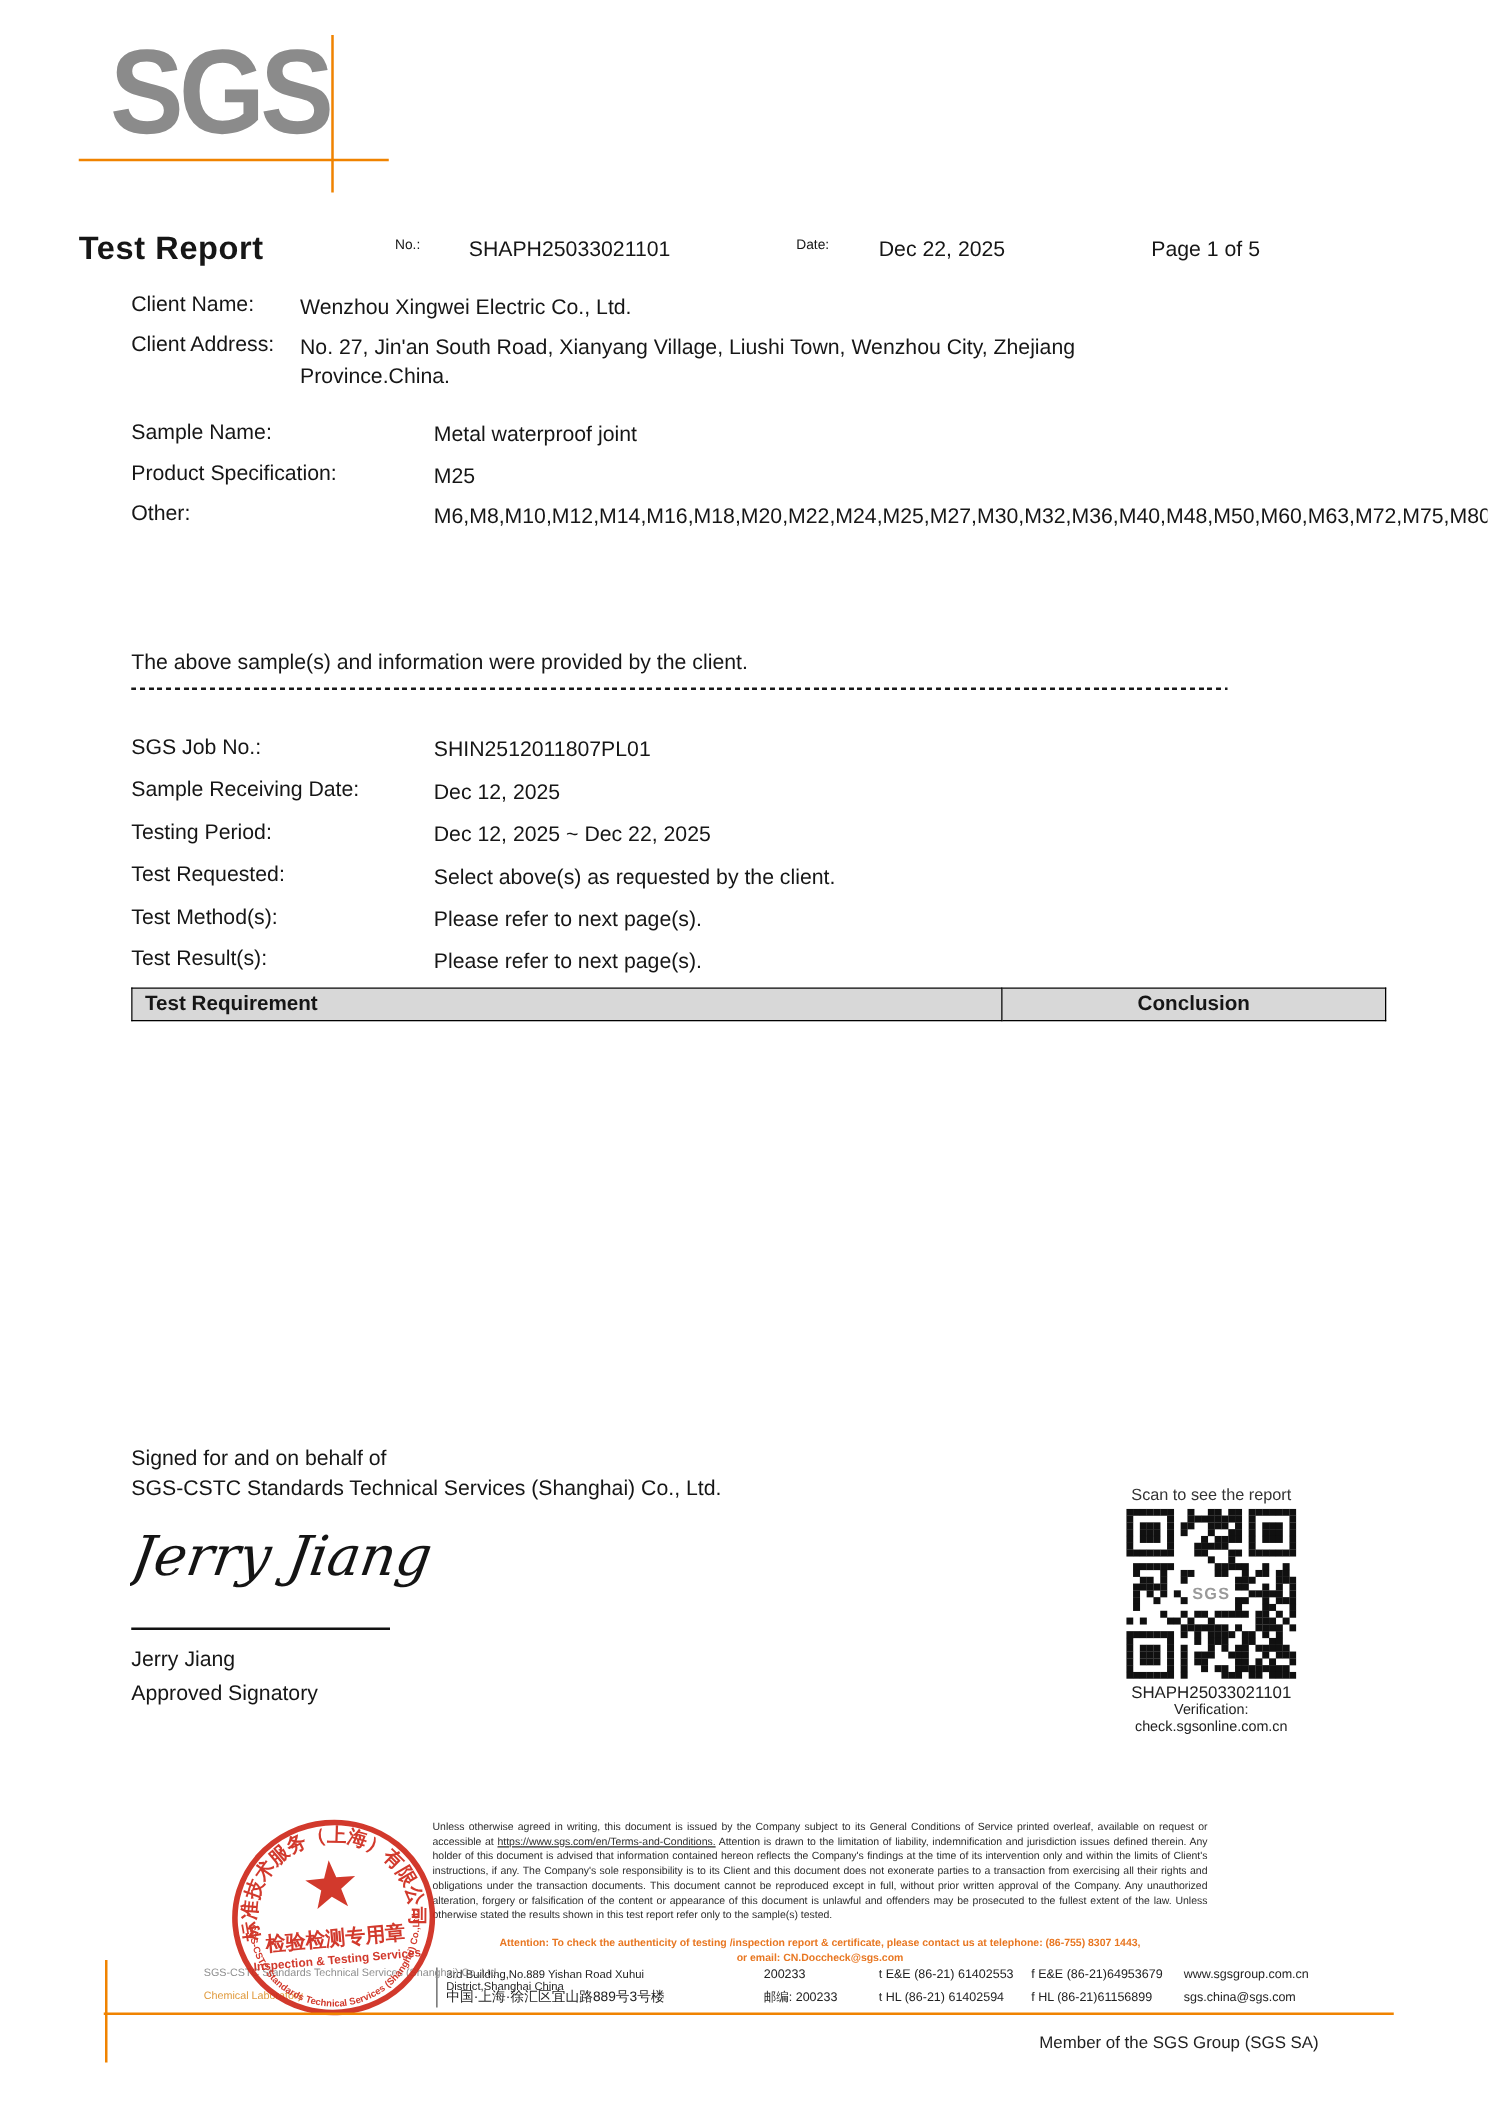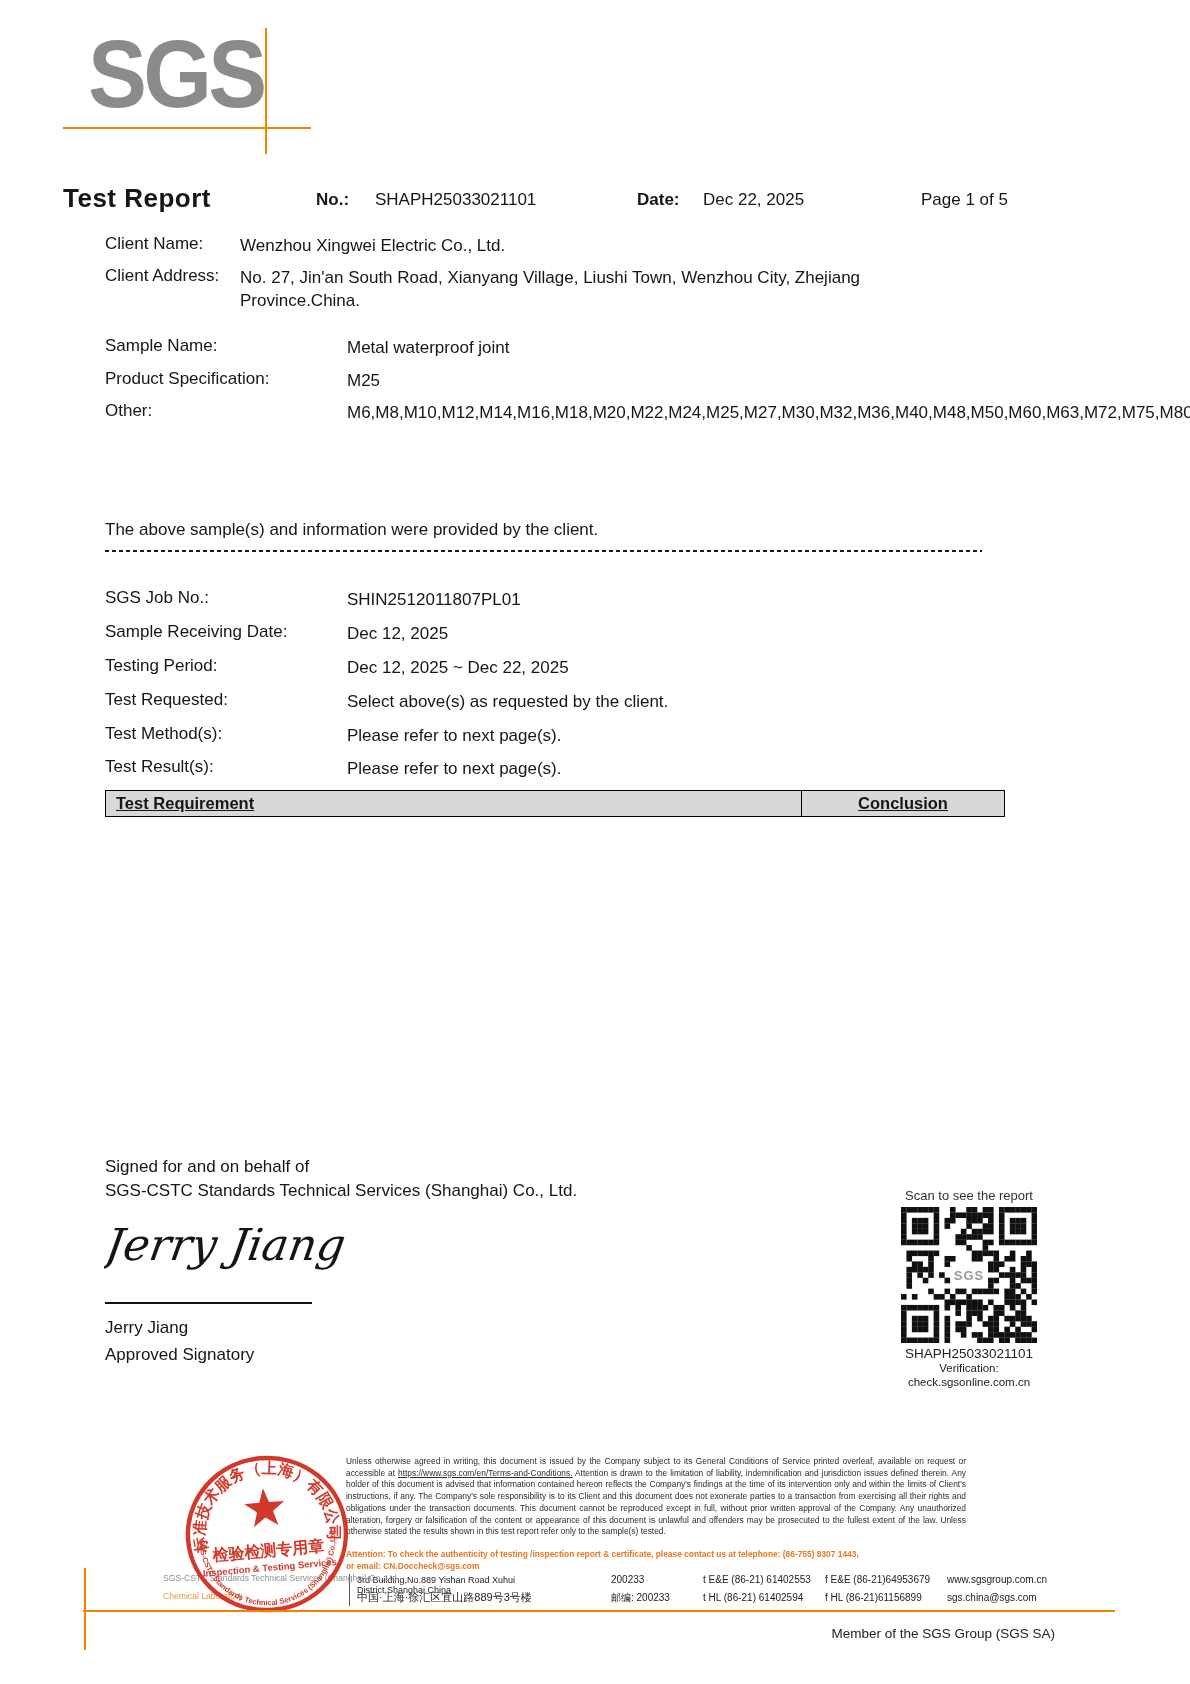--- a/index.html
+++ b/index.html
@@ -4,27 +4,27 @@
 <style>
   html,body{margin:0;padding:0;background:#fff;}
   body{width:1190px;height:1684px;position:relative;font-family:"Liberation Sans",sans-serif;color:#161616;overflow:hidden;}
   .abs{position:absolute;}
   
   .logo-text{font-size:96px;font-weight:bold;color:#8b8b8b;letter-spacing:-4px;transform:scaleX(.92);transform-origin:left top;line-height:1;}
   .orange-v{width:2px;background:#f08300;}
   .orange-h{height:2px;background:#f08300;}
   
   .title{font-size:26px;font-weight:bold;letter-spacing:.5px;}
-  .h-label{font-size:17px;font-weight:bold;}
+  .h-label{font-size:11px;font-weight:normal;}
   .h-val{font-size:17px;}
   .body-txt{font-size:17px;line-height:23px;}
   .lbl{font-size:17px;}
   .dashed{height:2px;background:repeating-linear-gradient(90deg,#1a1a1a 0 4px,transparent 4px 7px);}
   
-  .rtable{border-collapse:collapse;width:900px;text-decoration:underline;}
+  .rtable{border-collapse:collapse;width:1004px;}
   .rtable th,.rtable td{border:1.6px solid #000;font-size:16px;}
   .rtable th{background:#d8d8d8;text-align:left;padding:3px 10px;font-size:16.5px;}
   .rtable th.concl{text-align:center;}
   .rtable td{padding:4px 10px;line-height:23px;}
   .rtable td.concl{text-align:center;vertical-align:middle;font-size:16.5px;}
   
   .sig-svg text{font-family:"DejaVu Serif",serif;font-style:italic;font-size:44px;fill:#141414;}
   .sig-line{height:2.4px;background:#111;}
   
   .qr-wrap{width:170px;text-align:center;}
@@ -450,21 +450,21 @@
   </text>
   <text font-size="7.6" font-weight="bold" fill="#cf2b1d">
     <textPath href="#stamp-arc-bottom" startOffset="50%" text-anchor="middle">SGS-CSTC Standards Technical Services (Shanghai) Co.,Ltd.</textPath>
   </text>
   <text x="86" y="104" font-size="16" font-weight="bold" fill="#cf2b1d" text-anchor="middle">检验检测专用章</text>
   <text x="86" y="119" font-size="9.5" font-weight="bold" fill="#cf2b1d" text-anchor="middle">Inspection &amp; Testing Services</text>
 </svg>
 
 <div class="abs disclaimer" style="left:346px;top:1456px;"><span>Unless otherwise agreed in writing, this document is issued by the Company subject to its General Conditions of Service printed overleaf, available on request or accessible at </span><a href="#" style="text-decoration:underline;">https://www.sgs.com/en/Terms-and-Conditions.</a><span> Attention is drawn to the limitation of liability, indemnification and jurisdiction issues defined therein. Any holder of this document is advised that information contained hereon reflects the Company's findings at the time of its intervention only and within the limits of Client's instructions, if any. The Company's sole responsibility is to its Client and this document does not exonerate parties to a transaction from exercising all their rights and obligations under the transaction documents. This document cannot be reproduced except in full, without prior written approval of the Company. Any unauthorized alteration, forgery or falsification of the content or appearance of this document is unlawful and offenders may be prosecuted to the fullest extent of the law. Unless otherwise stated the results shown in this test report refer only to the sample(s) tested.</span></div>
 
-<div class="abs attention" style="left:346px;top:1549px;">
+<div class="abs attention" style="left:346px;top:1549px;text-align:center;">
   <div>Attention: To check the authenticity of testing /inspection report &amp; certificate, please contact us at telephone: (86-755) 8307 1443,</div>
   <div>or email: CN.Doccheck@sgs.com</div>
 </div>
 
 <div class="abs addr-block" style="left:349px;top:1574px;">
   <div class="addr-row">
     <span class="addr-en">3rd Building,No.889 Yishan Road Xuhui District,Shanghai China</span>
     <span class="addr-post">200233</span>
     <span class="addr-tel">t E&amp;E (86-21) 61402553</span>
     <span class="addr-fax">f E&amp;E (86-21)64953679</span>

